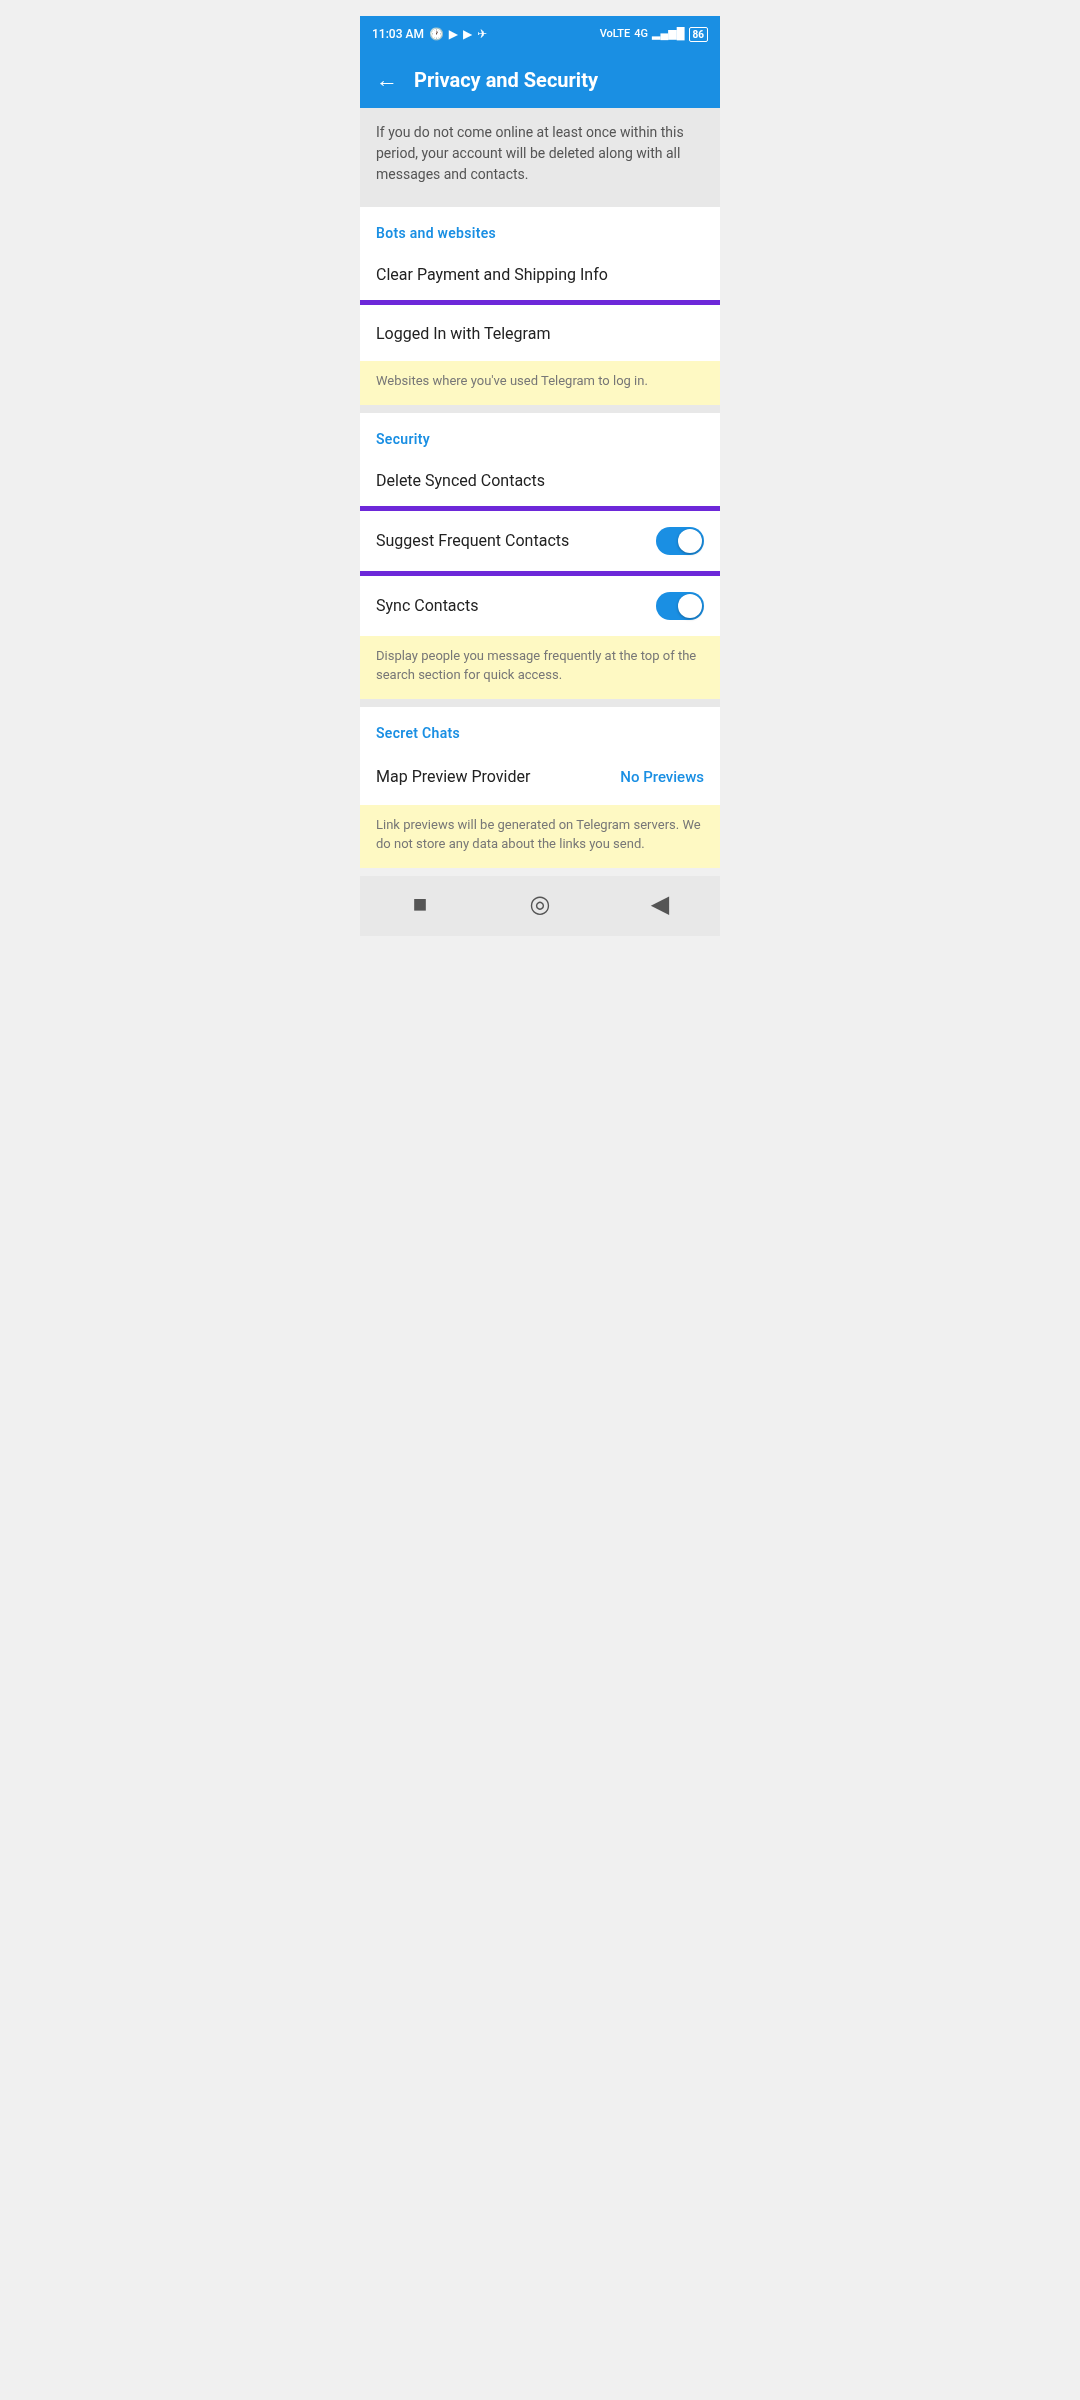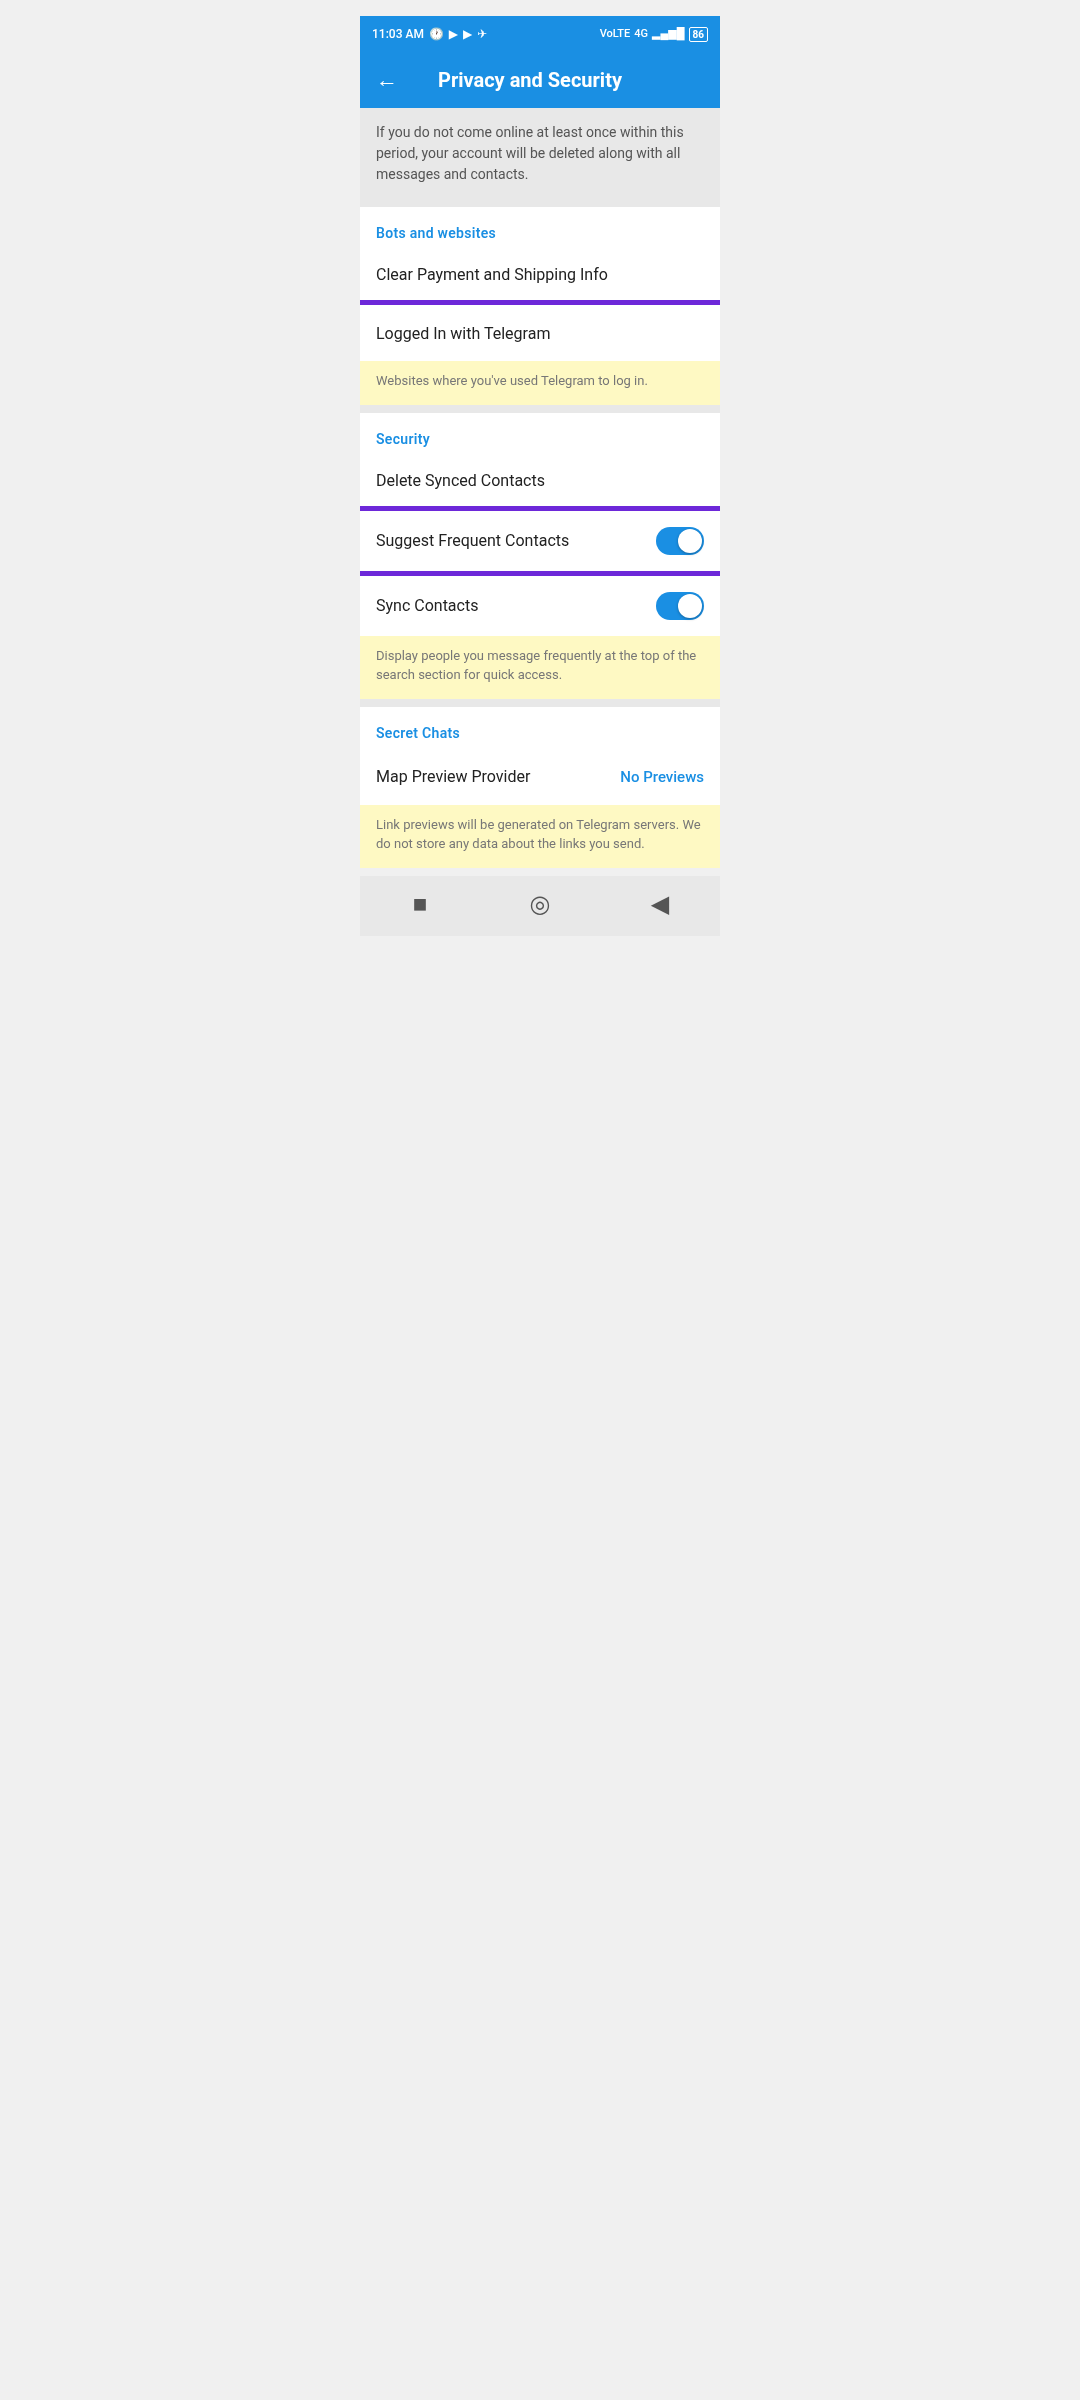--- a/index.html
+++ b/index.html
@@ -58,21 +58,20 @@
     }
     .back-arrow {
       font-size: 22px;
       cursor: pointer;
       color: white;
     }
     .top-bar-title {
       font-size: 20px;
       font-weight: bold;
       color: white;
-      margin-left: 24px;
     }
 
     
     .info-banner {
       background: #e8e8e8;
       padding: 14px 16px;
       font-size: 14px;
       color: #555;
       line-height: 1.5;
     }

